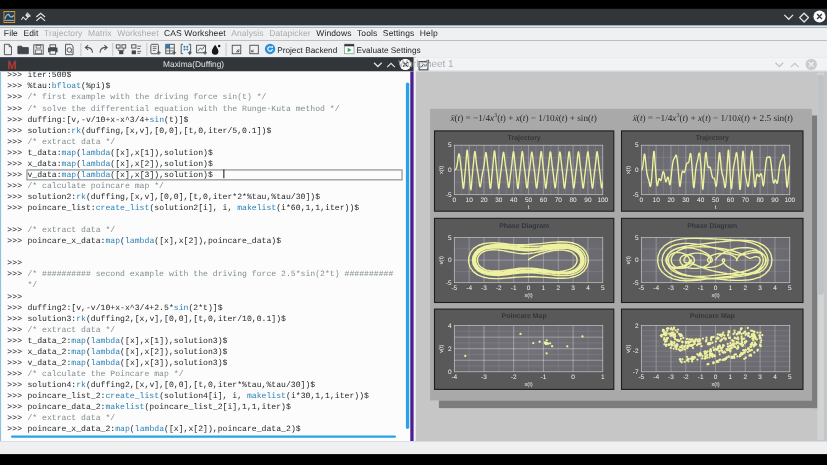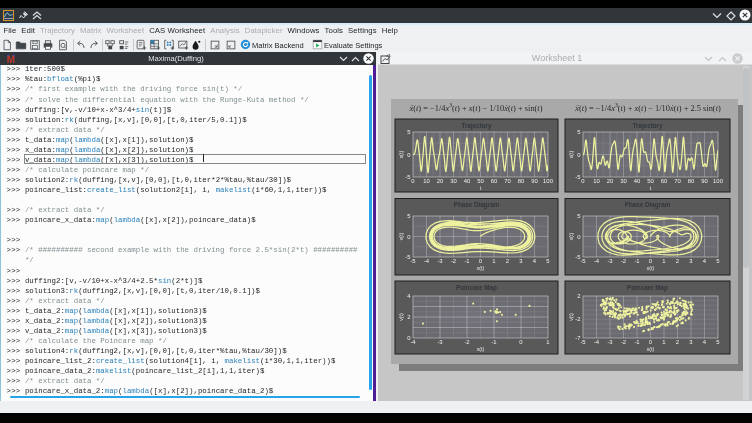--- a/index.html
+++ b/index.html
@@ -18,21 +18,21 @@
 #lcontent{position:absolute;left:0;top:13px;width:376px;height:336px;background:#fcfcfc;border-left:1.5px solid #8fc3dd;border-right:3px solid #4c1d95;overflow:hidden}
 .ln{position:absolute;left:5.5px;white-space:pre;font-family:"Liberation Mono",monospace;font-size:7.4px;line-height:10px;color:#232629}
 .ln .pr{margin-right:4.5px;letter-spacing:0.2px}
 .ln b{font-weight:normal;color:#2980b9}
 .cm{color:#828f91}
 .bx{}
 #vscroll{position:absolute;left:368px;top:10px;width:3px;height:315px;background:#27a3e9;border-radius:1.5px}
 #hscroll{position:absolute;left:9px;top:330.5px;width:350px;height:2.5px;background:#27a3e9;border-radius:1px}
 #rwin{position:absolute;left:378px;top:0;width:374px;height:349px}
 #rwt{position:absolute;left:0;top:0;width:374px;height:13px;background:#f2f3f4;border-bottom:1px solid #dadcdd}
-#rwt .t{position:absolute;left:-16px;right:0;top:1px;text-align:center;color:#a9acb0;font-size:9px}
+#rwt .t{position:absolute;left:-16px;right:0;top:1px;color:#a9acb0;font-size:9px}
 #rcontent{position:absolute;left:0;top:13px;width:374px;height:336px;background:#c6c6c6}
 #shadow1{position:absolute;left:399px;top:364px;width:345px;height:7px;background:#7d7d7d}
 #shadow2{position:absolute;left:738px;top:105px;width:6px;height:266px;background:#7d7d7d}
 #paper{position:absolute;left:391px;top:99px;width:347px;height:265px;background:#a9a9a9}
 .formula{position:absolute;top:101.5px;width:200px;text-align:center;font-family:"Liberation Serif",serif;font-size:8.4px;color:#26292c}
 .formula sup{font-size:5.6px}
 #rscroll{position:absolute;left:743px;top:66px;width:6px;height:334px;background:#d2d3d4}
 #rscrollh{position:absolute;left:743px;top:68px;width:6px;height:200px;background:#c0c3c5;border-radius:3px}
 #botlight{position:absolute;left:0;top:401px;width:752px;height:12px;background:#eff0f1}
 #botblack{position:absolute;left:0;top:413px;width:752px;height:10px;background:#000}
@@ -161,21 +161,21 @@
       <svg style="position:absolute;left:225px;top:2px" width="12" height="12" viewBox="0 0 14 14">
         <rect x="2.5" y="2.5" width="9" height="9" fill="none" stroke="#4d5357"></rect>
         <path d="M4.5 7.5v2h2" fill="none" stroke="#4d5357" stroke-width="0.9"></path>
         <path d="M4.5 9.5l2.2-2.2" stroke="#4d5357" stroke-width="0.9"></path>
       </svg>
       <svg style="position:absolute;left:240px;top:2px" width="11" height="11" viewBox="0 0 14 14">
         <circle cx="7" cy="7" r="6" fill="#2a90d9"></circle>
         <path d="M9.6 7a2.6 2.6 0 11-0.8-1.85" fill="none" stroke="#fff" stroke-width="1.3"></path>
         <path d="M10.4 3.4l-0.2 2.6-2.4-1z" fill="#fff"></path>
       </svg>
-      <span class="tbtxt" style="left:252px">Matrix Backend</span>
+      <span class="tbtxt" style="left:252px">Project Backend</span>
       <svg style="position:absolute;left:312px;top:2px" width="11" height="11" viewBox="0 0 14 14">
         <rect x="1.5" y="1.5" width="11" height="11" fill="#fdfdfd" stroke="#9aa0a4"></rect>
         <rect x="1.5" y="1.5" width="11" height="2.4" fill="#31363b"></rect>
         <path d="M5.2 5.5l4.4 2.7-4.4 2.7z" fill="#27ae60"></path>
       </svg>
       <span class="tbtxt" style="left:324px">Evaluate Settings</span>
     </div>
   <div id="mdi">
     <div id="lwin">
       <div id="lwt">

